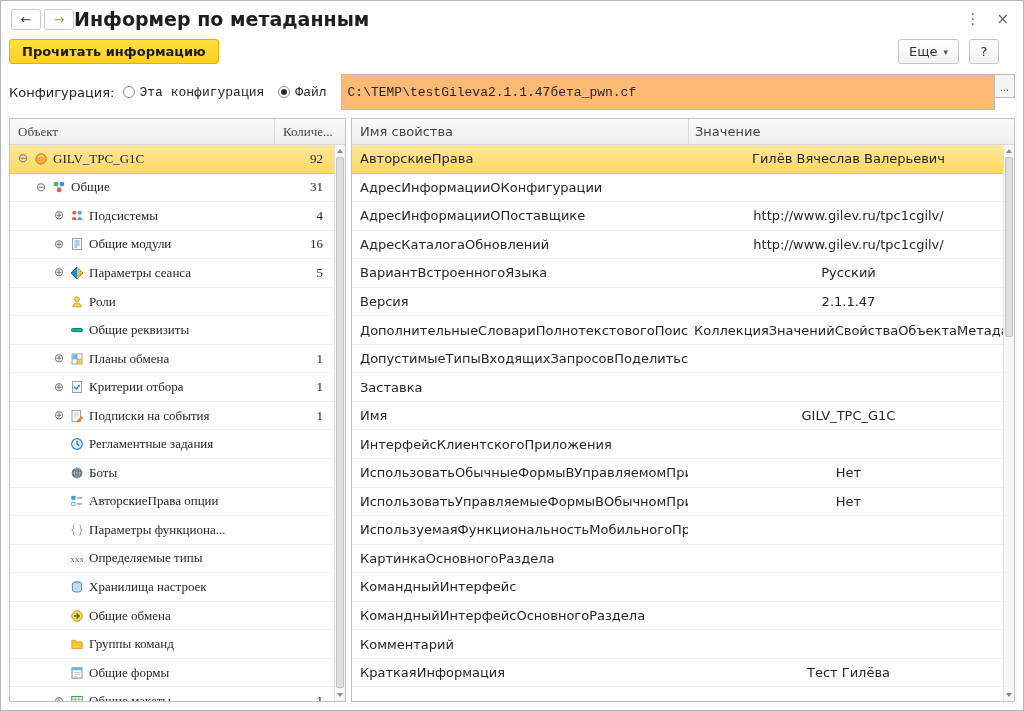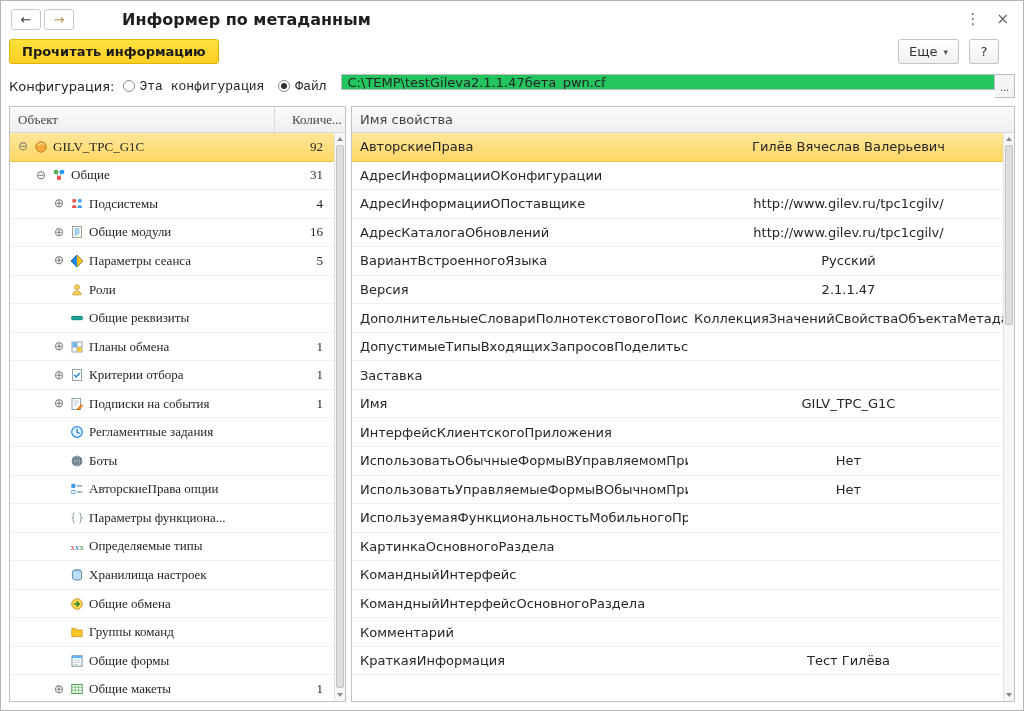--- a/index.html
+++ b/index.html
@@ -15,21 +15,21 @@
 
   
   .titlebar { height:36px; flex:none; display:flex; align-items:center; padding:0 10px; }
   .nav-btn {
     width:30px; height:21px; border:1px solid #c9c9c9; border-radius:3px;
     background:#fff; display:flex; align-items:center; justify-content:center;
     font-size:13px; color:#3a3a3a; cursor:pointer;
   }
   .nav-btn + .nav-btn { margin-left:3px; }
   .nav-btn.fwd { color:#b98f45; }
-  .win-title { margin-left:48px; font-size:16px; font-weight:700; color:#1e1e1e; white-space:nowrap; }
+  .win-title { font-size:19px; font-weight:700; color:#1e1e1e; white-space:nowrap; }
   .titlebar-right { margin-left:auto; display:flex; align-items:center; gap:16px; padding-right:4px; color:#666; }
   .menu-dots { font-size:15px; cursor:pointer; letter-spacing:0; }
   .close-x { font-size:15px; cursor:pointer; }
 
   
   .toolbar { flex:none; display:flex; align-items:center; padding:2px 24px 6px 8px; }
   .btn-yellow {
     background:linear-gradient(#ffe13d,#ffcf23); border:1px solid #dcb400; border-radius:3px;
     font-family:inherit; font-size:13px; font-weight:600; color:#1a1a1a;
     padding:4px 12px; cursor:pointer;
@@ -47,44 +47,45 @@
   .config-row { flex:none; display:flex; align-items:center; padding:4px 8px 8px; }
   .config-label { margin-right:8px; white-space:nowrap; }
   .radio { display:inline-flex; align-items:center; gap:5px; margin-right:14px; cursor:pointer; white-space:nowrap;font-family:Liberation Mono, monospace; }
   .radio-circle { width:12px; height:12px; border:1px solid #8a8a8a; border-radius:50%; background:#fff; position:relative; flex:none; }
   .radio-circle.checked::after {
     content:""; position:absolute; left:2px; top:2px; width:6px; height:6px;
     border-radius:50%; background:#2e2e2e;
   }
   .file-wrap { flex:1; display:flex; }
   .file-input {
-    flex:1; height:16px; border:1px solid #bdbdbd; background:#22c55e;
+    flex:1; height:36px; border:1px solid #bdbdbd; background:#fdba74;
     display:flex; align-items:center; padding:0 6px; white-space:nowrap; overflow:hidden;
     cursor:text;
+    font-family:Liberation Mono, monospace;
   }
   .browse-btn {
     width:20px; height:24px; border:1px solid #bdbdbd; border-left:none; background:#f4f4f4;
     font-size:11px; color:#555; display:flex; align-items:flex-end; justify-content:center;
     padding-bottom:4px; cursor:pointer;
   }
 
   
   .panels { flex:1; display:flex; gap:5px; padding:0 8px; margin-bottom:8px; min-height:0; }
   .panel { border:1px solid #c2c2c2; background:#fff; position:relative; overflow:hidden; }
   .panel.left { width:337px; flex:none;font-family:Liberation Serif, serif; }
   .panel.right { flex:1; }
 
   .grid-header {
     display:flex; height:26px; align-items:stretch;
     background:linear-gradient(#fbfbfb,#efefef); border-bottom:1px solid #d9d9d9;
     color:#444; position:relative; z-index:2;
   }
   .gh-cell { display:flex; align-items:center; overflow:hidden; white-space:nowrap; }
   .gh-object { flex:1; padding-left:8px; }
-  .gh-count { width:71px; border-left:1px solid #d9d9d9; padding-left:17px; }
+  .gh-count { width:71px; border-left:1px solid #d9d9d9; padding-left:8px; }
   .gh-name { width:336px; padding-left:8px; flex:none; }
   .gh-value { flex:1; border-left:1px solid #d9d9d9; padding-left:6px; }
 
   .grid-body { position:absolute; top:26px; left:0; right:11px; bottom:0; overflow:hidden; }
 
   .tree-row, .prop-row {
     display:flex; align-items:center; height:28.55px;
     border-bottom:1px solid #f0f0f0; cursor:pointer;
   }
   .tree-row.selected, .prop-row.selected {
@@ -470,20 +471,21 @@
       <div class="vscroll">
         <div class="scroll-arrow up"></div>
         <div class="scroll-thumb thumb-tree"></div>
         <div class="scroll-arrow down"></div>
       </div>
     </div>
 
     <div class="panel right">
       <div class="grid-header">
         <div class="gh-cell gh-name">Имя свойства</div>
+        <div class="gh-cell gh-value">Значение</div>
       </div>
       <div class="grid-body">
           <div class="prop-row selected">
     <div class="prop-name">АвторскиеПрава</div>
     <div class="prop-value">Гилёв Вячеслав Валерьевич</div>
   </div>
           <div class="prop-row">
     <div class="prop-name">АдресИнформацииОКонфигурации</div>
     <div class="prop-value"></div>
   </div>

